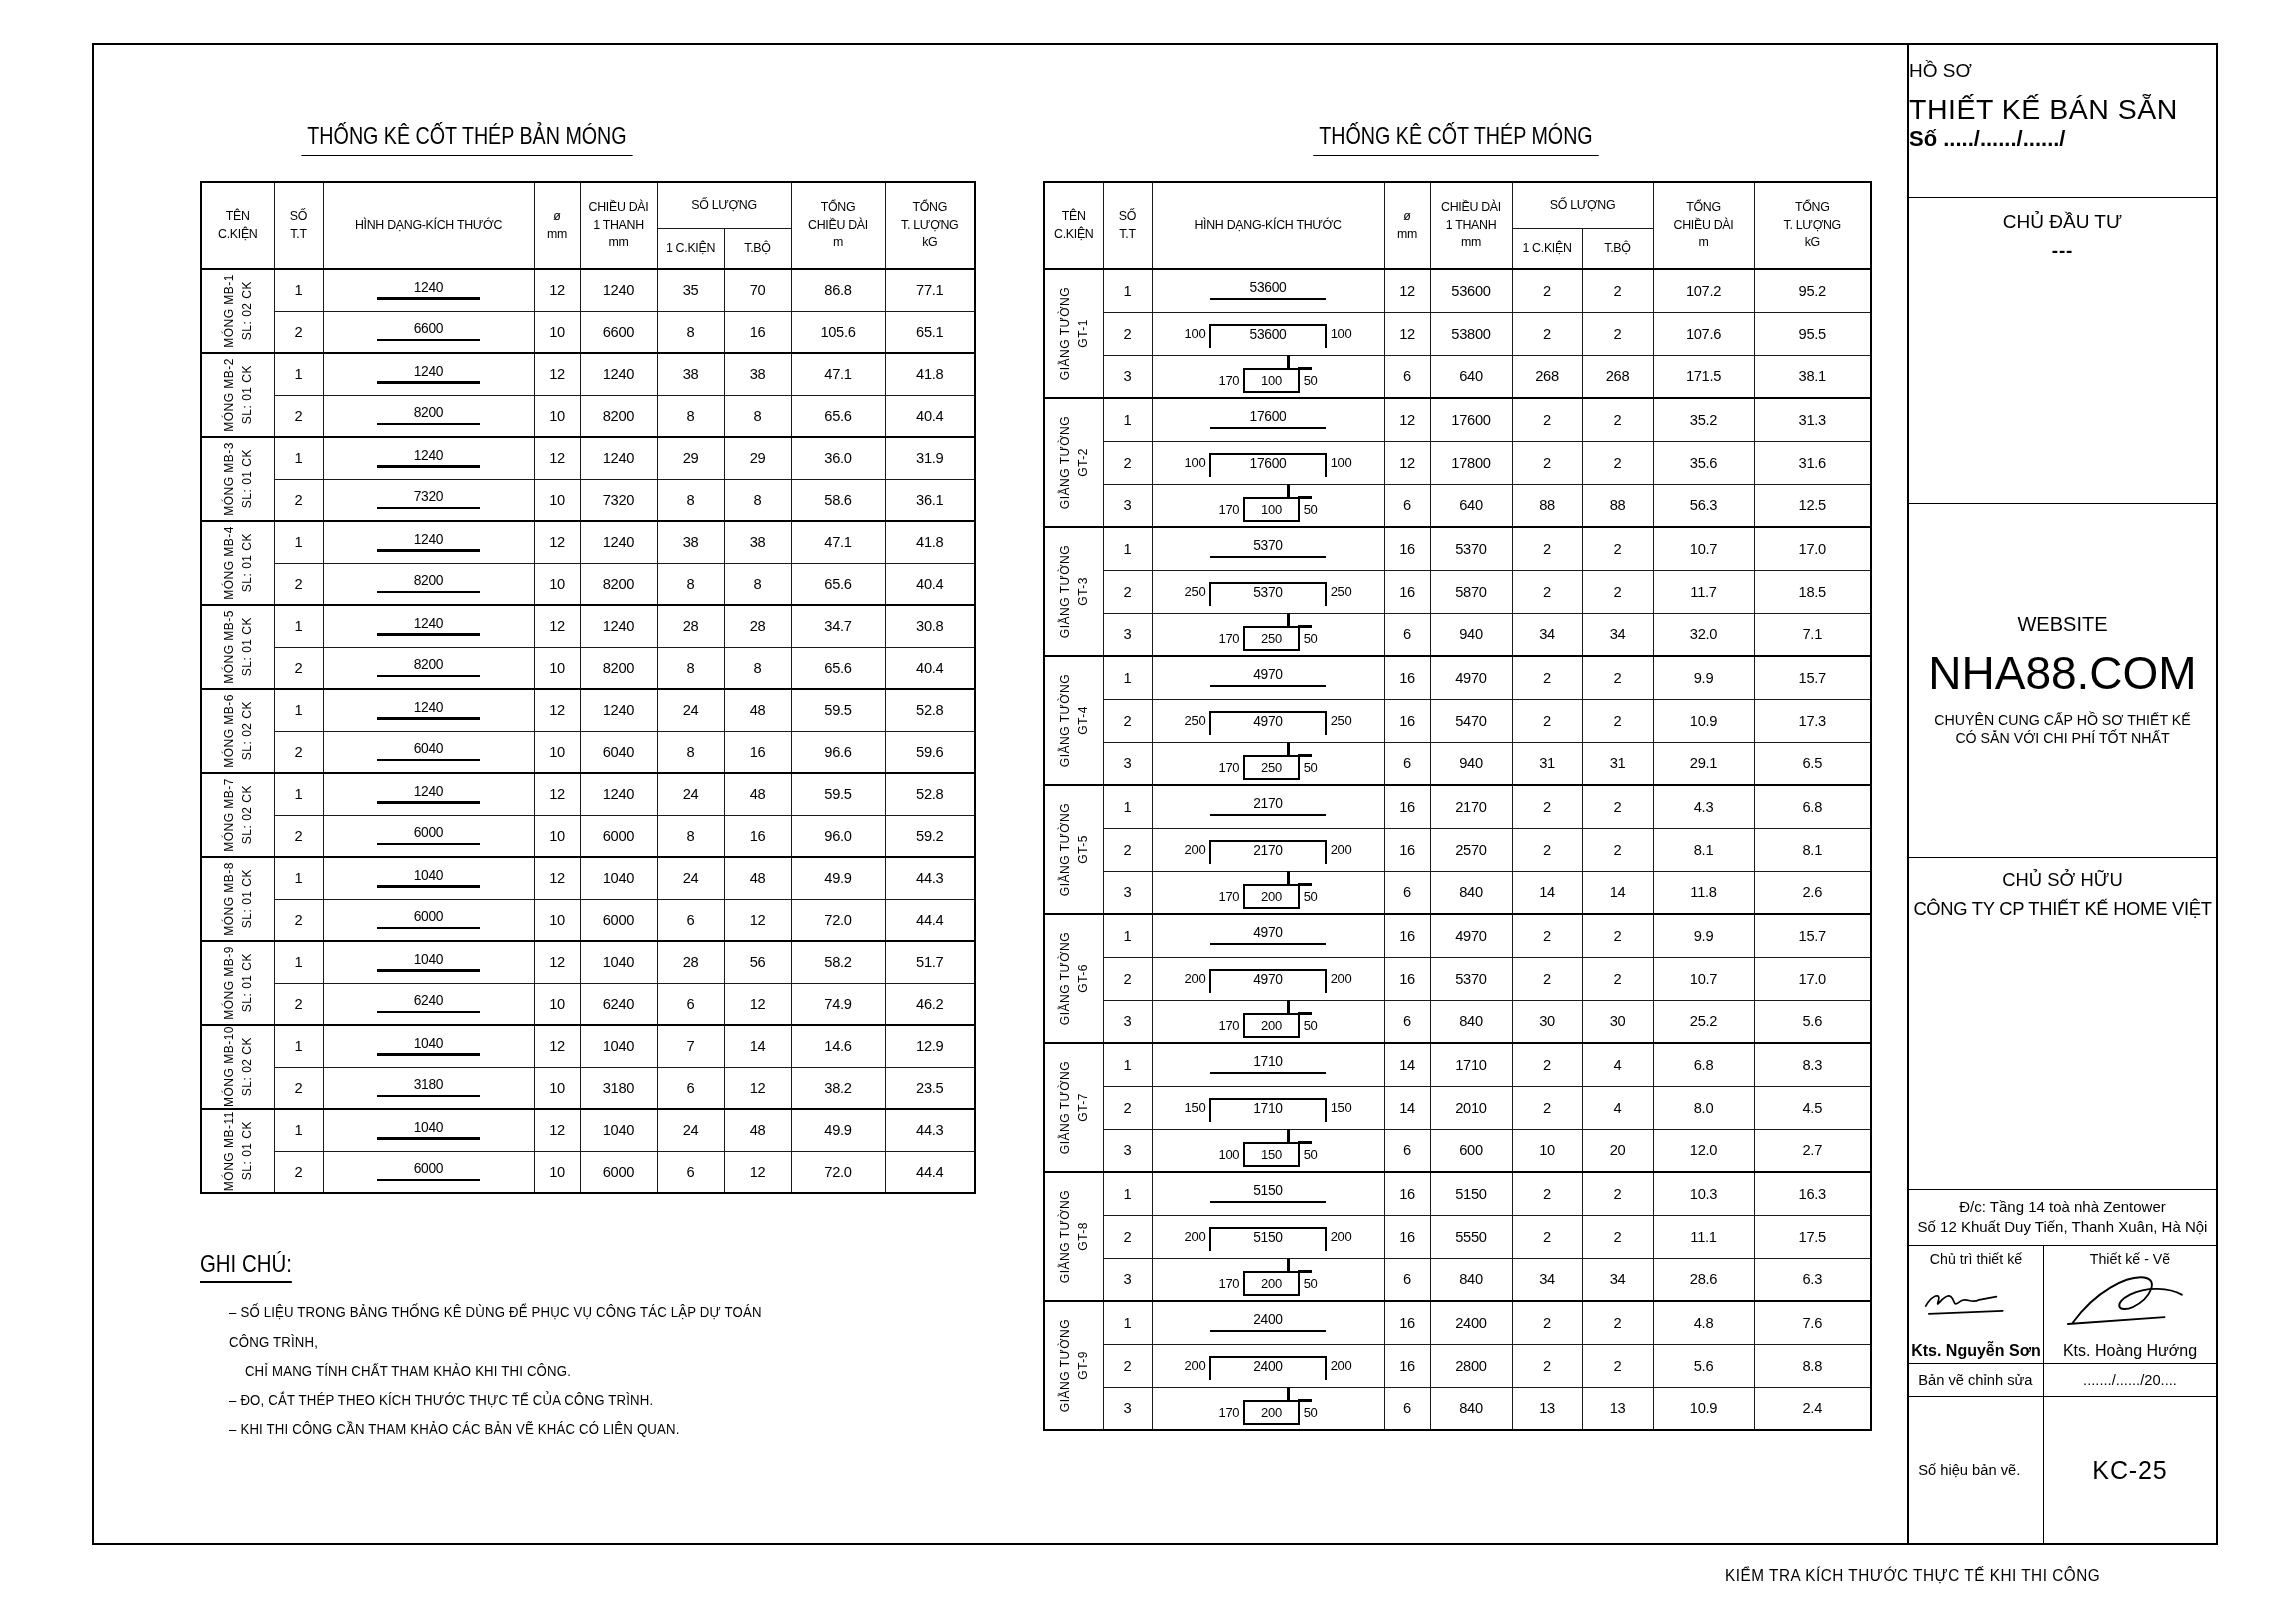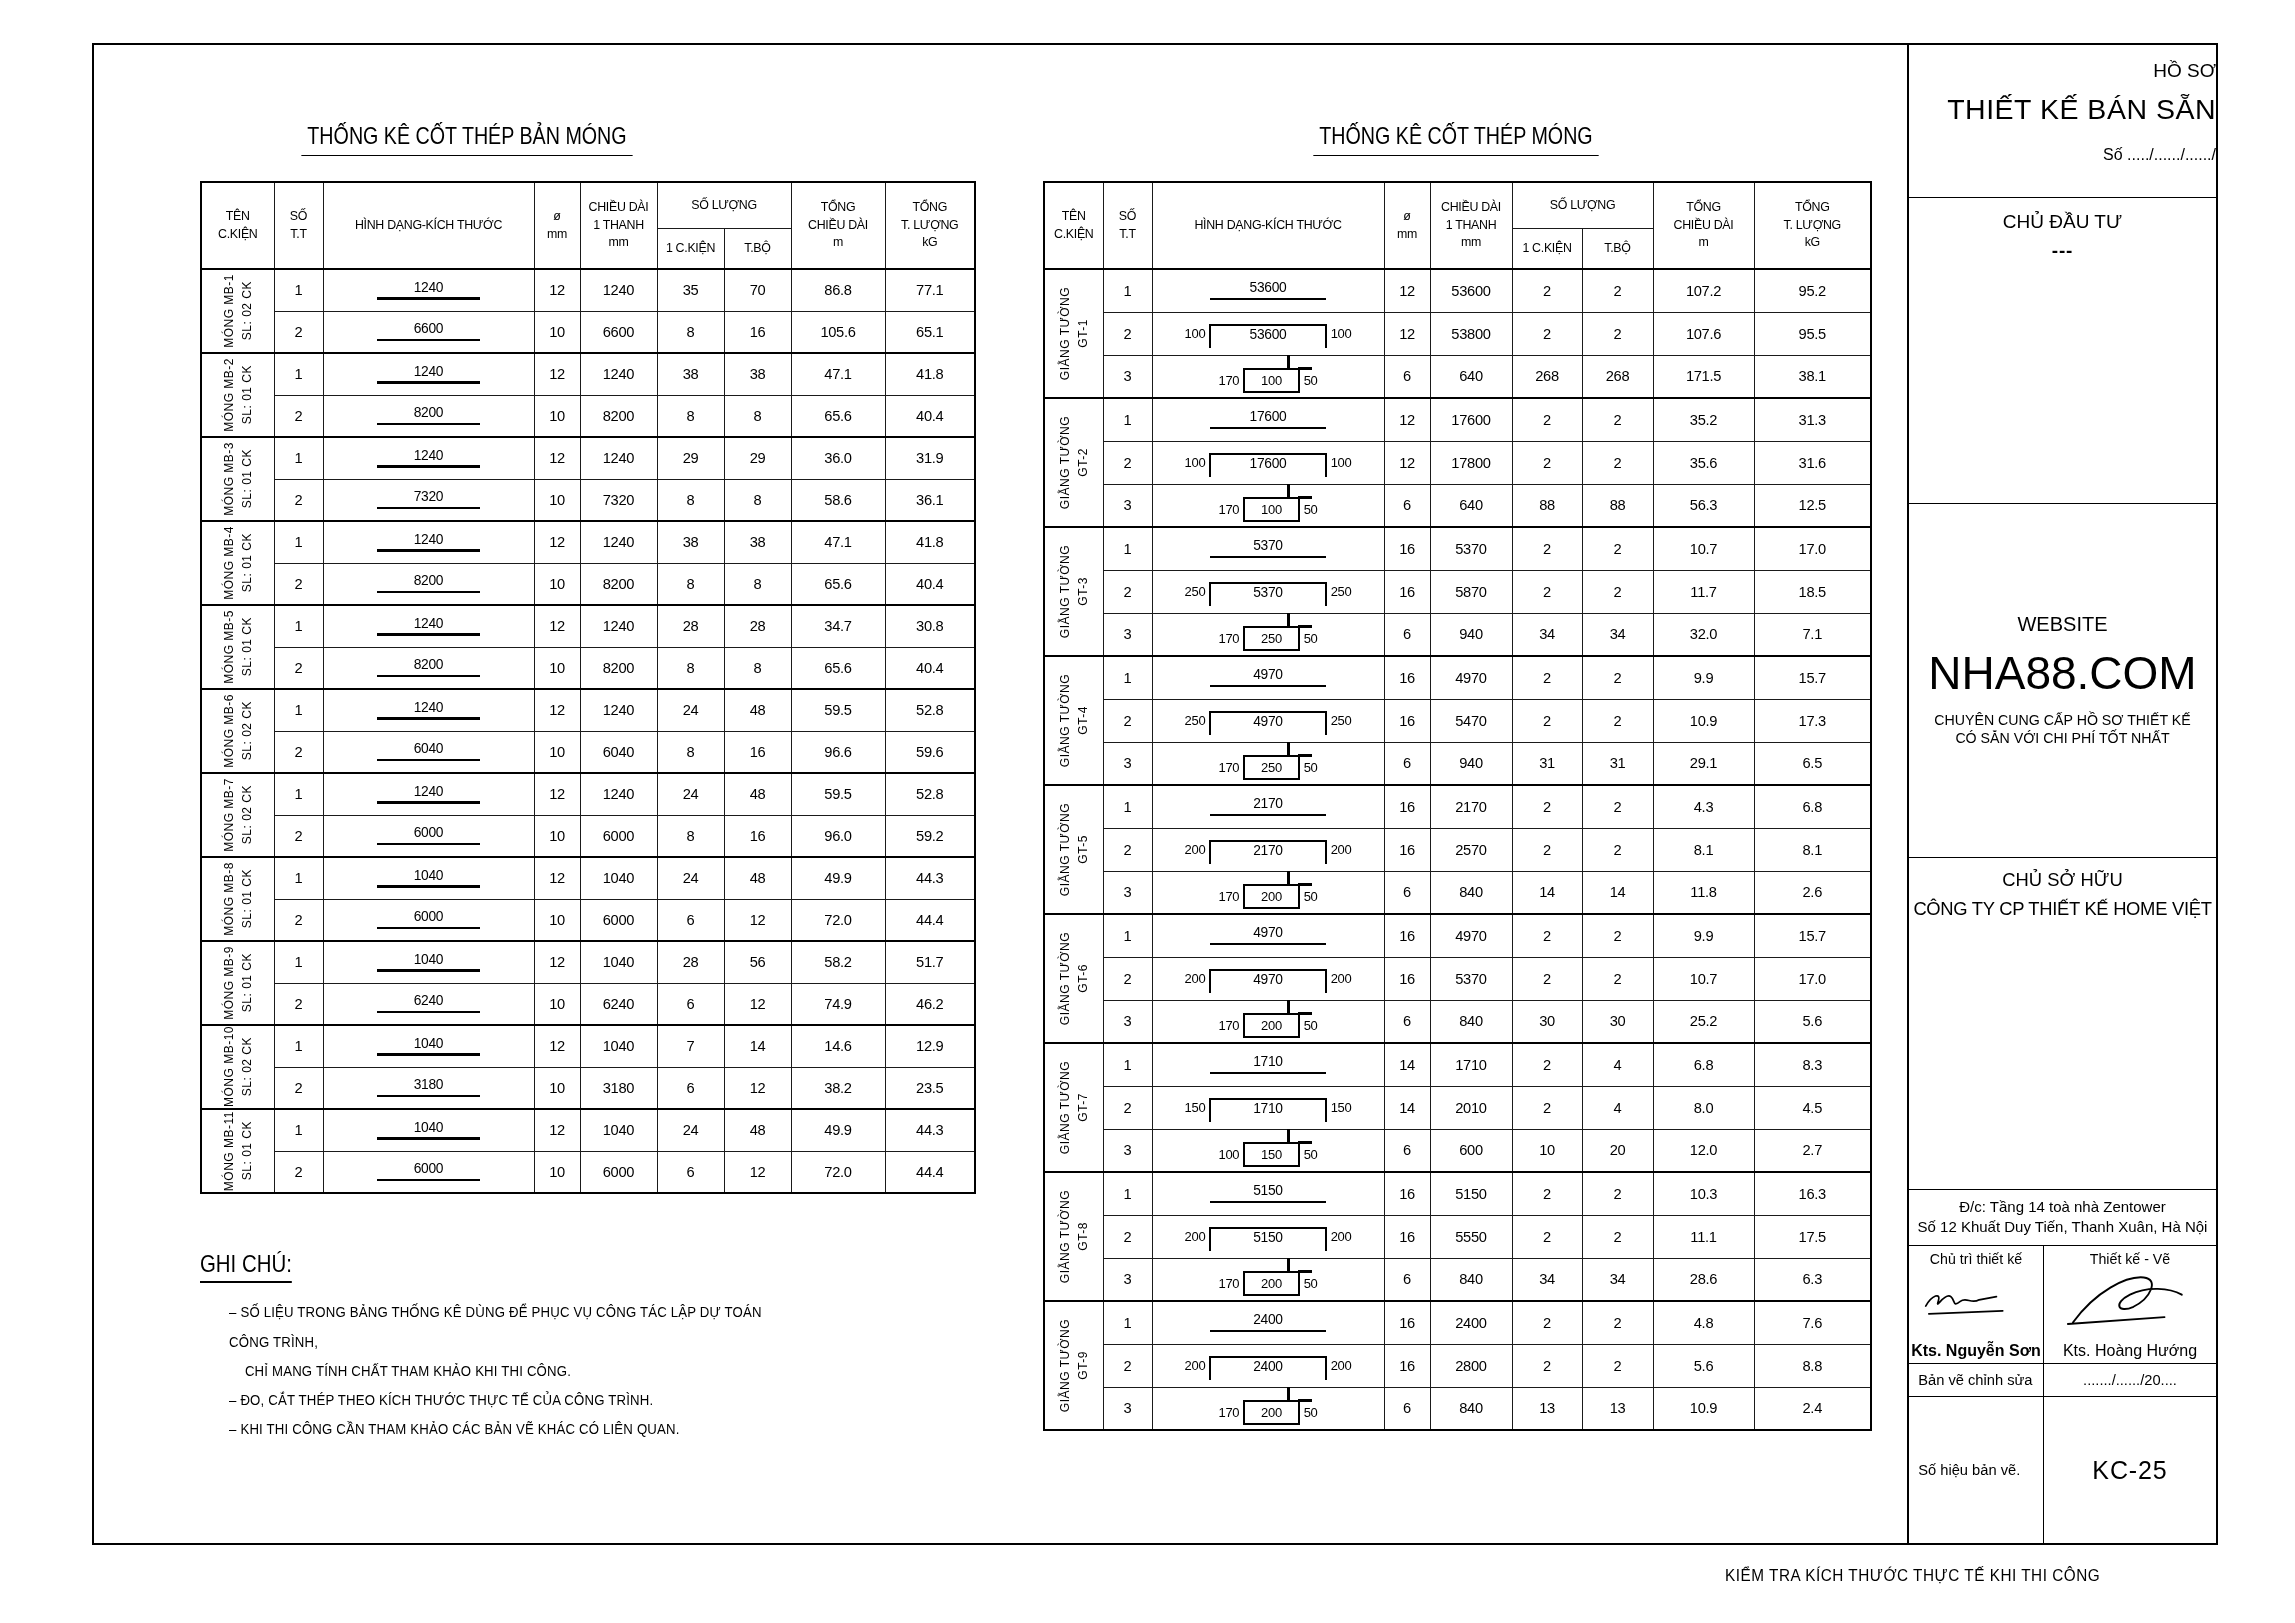--- a/index.html
+++ b/index.html
@@ -54,24 +54,24 @@
                padding-bottom:2.8px;transform:scaleX(0.85);transform-origin:left center;}
   .note-lines{margin-top:14.7px;transform:scaleX(0.88);transform-origin:left center;}
   .note-line{font-size:15px;line-height:1.95;padding-left:33px;letter-spacing:0.2px;}
   .note-line.cont{padding-left:51px;}
 
   
   .titleblock{position:absolute;top:0;right:0;bottom:0;width:309px;border-left:2.3px solid #000;
               box-sizing:border-box;display:flex;flex-direction:column;}
   .titleblock > * + *{border-top:1.8px solid #000;}
   .tb-sec{box-sizing:border-box;text-align:center;}
-  .tb-a{height:152px;display:flex;flex-direction:column;align-items:flex-end;padding-top:14.7px;}
+  .tb-a{height:152px;display:flex;flex-direction:column;align-items:flex-start;padding-top:14.7px;}
   .tb-hoso{font-size:19px;}
   .tb-tk{font-size:28.5px;margin-top:11px;letter-spacing:0.5px;}
-  .tb-so{font-size:16px;margin-top:20px;}
+  .tb-so{font-size:22px;font-weight:bold;}
   .tb-b{height:306px;padding-top:13px;}
   .tb-label{font-size:19px;}
   .tb-dashes{font-size:19px;font-weight:700;letter-spacing:0.9px;margin-top:7.3px;}
   .tb-c{height:354px;display:flex;flex-direction:column;align-items:center;justify-content:center;}
   .tb-weblabel{font-size:20px;}
   .tb-web{font-size:46px;margin:9.2px 0 11px;}
   .tb-websub{font-size:14.2px;line-height:1.3;}
   .tb-d{height:332px;padding-top:11px;}
   .tb-d .tb-label{font-size:18.4px;}
   .tb-company{font-size:18.4px;margin-top:7.3px;letter-spacing:-0.3px;}

